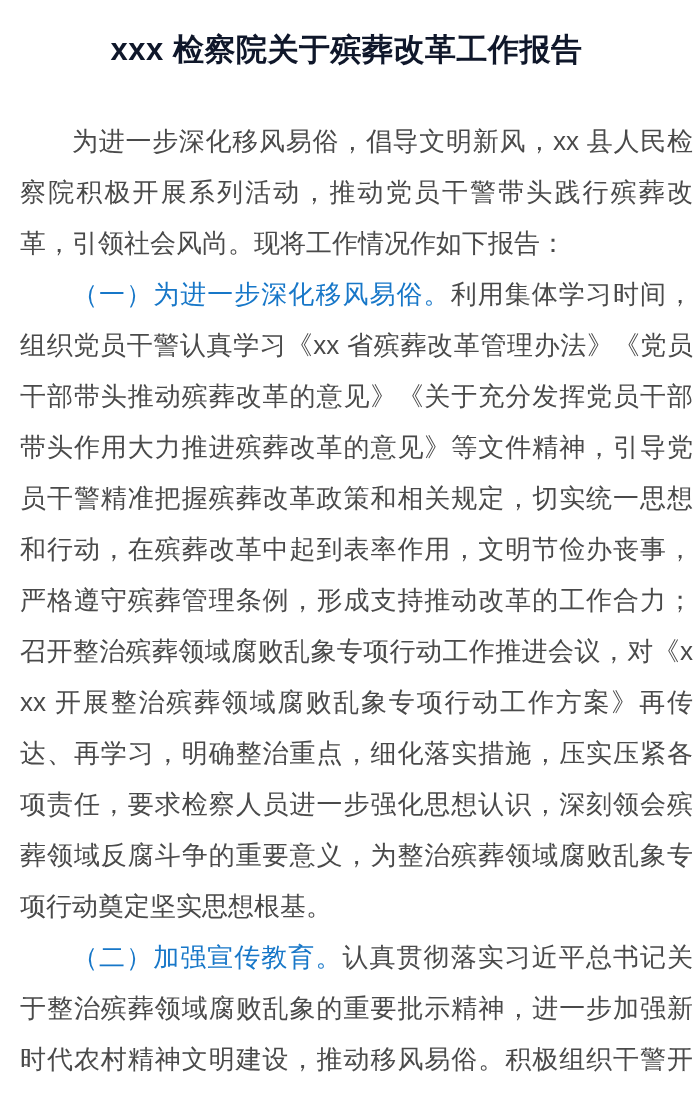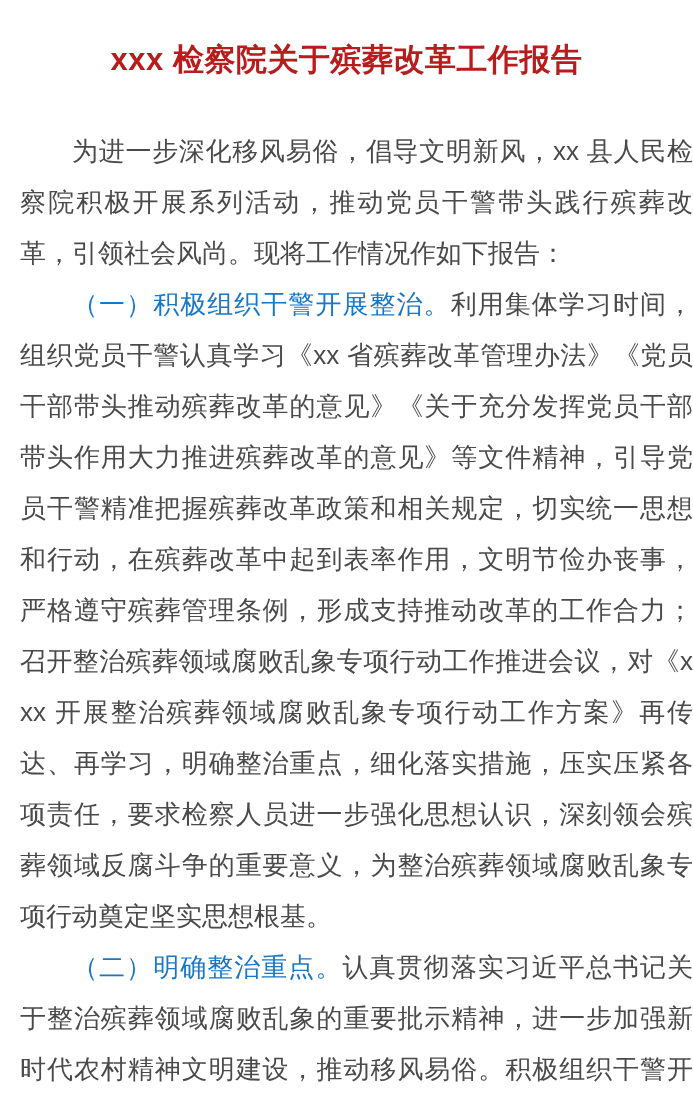--- a/index.html
+++ b/index.html
@@ -11,27 +11,27 @@
     position: relative;
     width: 693px;
     height: 1097px;
     margin: 0;
     background: #ffffff;
     overflow: hidden;
     font-family: "Liberation Sans", "DejaVu Sans", sans-serif;
   }
   .doc-title {
     margin: 0;
-    padding-top: 37px;
+    padding-top: 27px;
     height: 46px;
     line-height: 46px;
     font-size: 31px;
     font-weight: bold;
     text-align: center;
-    color: #b91c1c;
+    color: #0f172a;
     letter-spacing: 0.5px;
   }
   .doc-body {
     margin-top: 43px;
     padding-left: 20px;
   }
   .doc-body p {
     margin: 0;
     padding: 0;
     font-size: 26px;
@@ -49,16 +49,16 @@
   .run-blue   { color: #1777c8; }
   .run-red-bold { color: #fe0000; font-weight: bold; }
 </style>
 </head>
 <body>
 
 <div class="page">
   <h1 class="doc-title">xxx 检察院关于殡葬改革工作报告</h1>
   <div class="doc-body">
       <p><span class="run-normal">为进一步深化移风易俗，倡导文明新风，xx 县人民检察院积极开展系列活动，推动党员干警带头践行殡葬改革，引领社会风尚。现将工作情况作如下报告：</span></p>
-      <p><span class="run-blue">（一）积极组织干警开展整治。</span><span class="run-normal">利用集体学习时间，组织党员干警认真学习《xx 省殡葬改革管理办法》《党员干部带头推动殡葬改革的意见》《关于充分发挥党员干部带头作用大力推进殡葬改革的意见》等文件精神，引导党员干警精准把握殡葬改革政策和相关规定，切实统一思想和行动，在殡葬改革中起到表率作用，文明节俭办丧事，严格遵守殡葬管理条例，形成支持推动改革的工作合力；召开整治殡葬领域腐败乱象专项行动工作推进会议，对《xxx 开展整治殡葬领域腐败乱象专项行动工作方案》再传达、再学习，明确整治重点，细化落实措施，压实压紧各项责任，要求检察人员进一步强化思想认识，深刻领会殡葬领域反腐斗争的重要意义，为整治殡葬领域腐败乱象专项行动奠定坚实思想根基。</span></p>
-      <p><span class="run-blue">（二）明确整治重点。</span><span class="run-normal">认真贯彻落实习近平总书记关于整治殡葬领域腐败乱象的重要批示精神，进一步加强新时代农村精神文明建设，推动移风易俗。积极组织干警开展整治</span></p>
+      <p><span class="run-blue">（一）为进一步深化移风易俗。</span><span class="run-normal">利用集体学习时间，组织党员干警认真学习《xx 省殡葬改革管理办法》《党员干部带头推动殡葬改革的意见》《关于充分发挥党员干部带头作用大力推进殡葬改革的意见》等文件精神，引导党员干警精准把握殡葬改革政策和相关规定，切实统一思想和行动，在殡葬改革中起到表率作用，文明节俭办丧事，严格遵守殡葬管理条例，形成支持推动改革的工作合力；召开整治殡葬领域腐败乱象专项行动工作推进会议，对《xxx 开展整治殡葬领域腐败乱象专项行动工作方案》再传达、再学习，明确整治重点，细化落实措施，压实压紧各项责任，要求检察人员进一步强化思想认识，深刻领会殡葬领域反腐斗争的重要意义，为整治殡葬领域腐败乱象专项行动奠定坚实思想根基。</span></p>
+      <p><span class="run-blue">（二）加强宣传教育。</span><span class="run-normal">认真贯彻落实习近平总书记关于整治殡葬领域腐败乱象的重要批示精神，进一步加强新时代农村精神文明建设，推动移风易俗。积极组织干警开展整治</span></p>
     </div>
 </div>
 
 </body></html>

